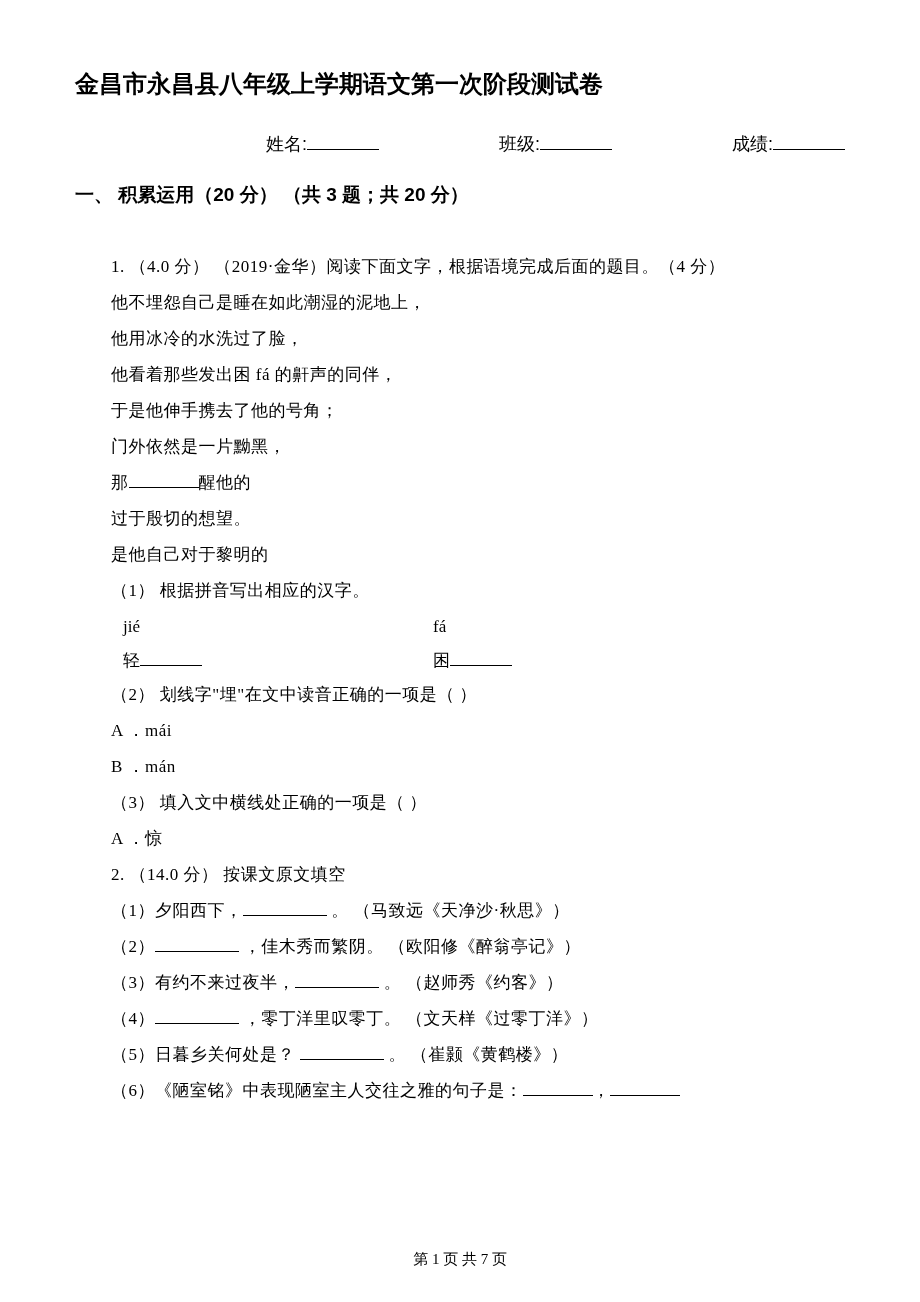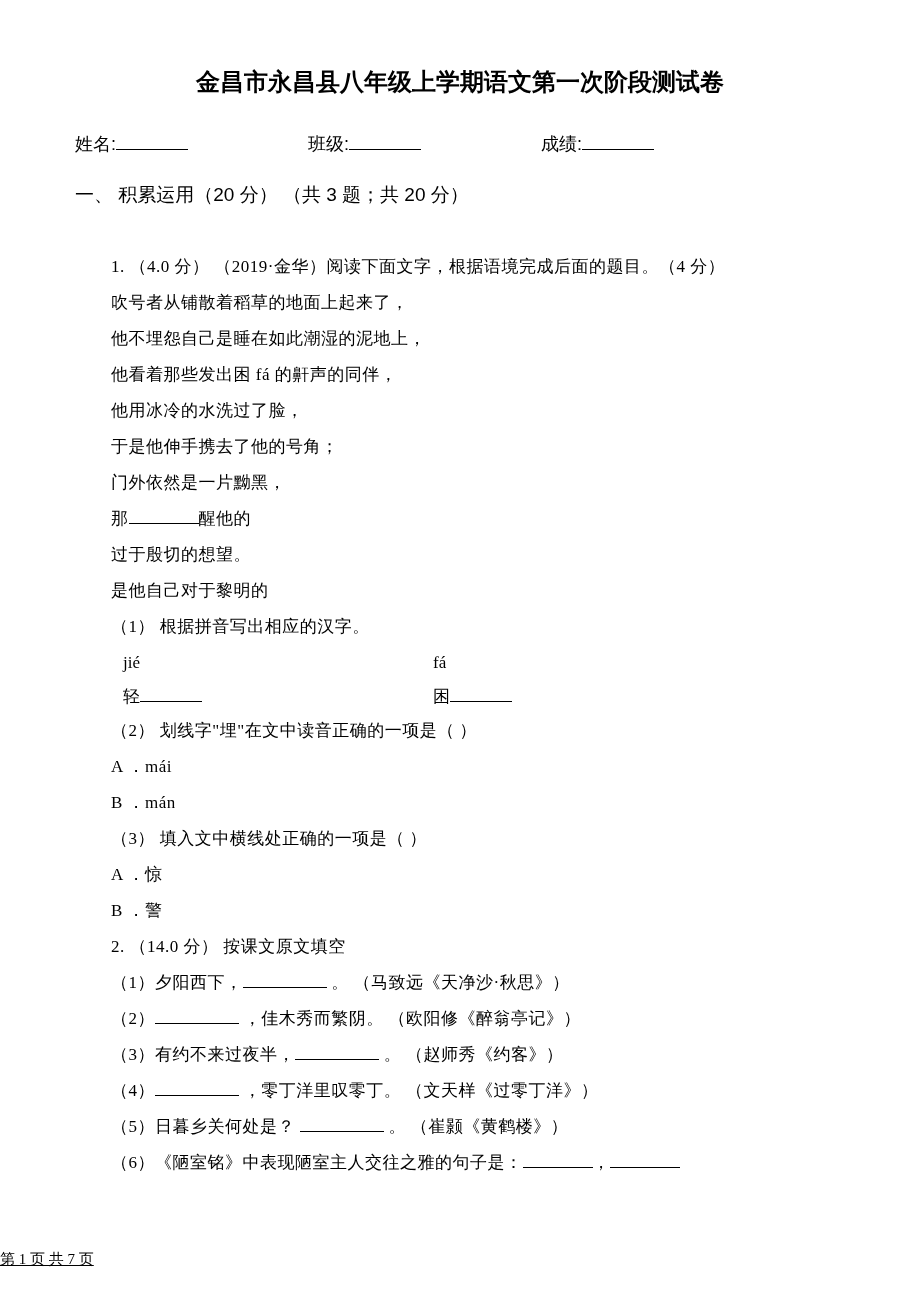--- a/index.html
+++ b/index.html
@@ -15,46 +15,46 @@
       height: 1302px;
       background: #fff;
       font-family: "SimSun", "宋体", serif;
       font-size: 17px;
       color: #000;
       line-height: 2.0;
       padding: 60px 75px 40px 75px;
       position: relative;
     }
     .title {
-      text-align: center;
+      text-align: left;
       font-size: 24px;
       font-weight: bold;
-      font-family: Liberation Mono, monospace;
+      font-family: Liberation Serif, serif;
       margin-bottom: 18px;
     }
     .info-row {
-      text-align: left;
+      text-align: right;
       margin-bottom: 14px;
       font-family: "SimHei", "黑体", sans-serif;
       font-size: 18px;
     }
     .info-row .blank-line {
       display: inline-block;
       border-bottom: 1px solid #000;
       width: 72px;
       height: 18px;
       vertical-align: baseline;
     }
     .info-gap {
       display: inline-block;
       width: 110px;
     }
     .section-heading {
       font-family: "SimHei", "黑体", sans-serif;
-      font-weight: normal;
+      font-weight: bold;
       font-size: 19px;
       margin-top: 2px;
       margin-bottom: 6px;
     }
     .question-block {
       padding-left: 36px;
       margin-top: 36px;
     }
     .question-block p {
       margin-bottom: 2px;
@@ -74,45 +74,44 @@
       padding-left: 12px;
     }
     .pinyin-col {
       width: 310px;
     }
     .footer {
       position: absolute;
       bottom: 28px;
       left: 0;
       right: 0;
+      text-align: center;
       font-size: 15px;
-      text-decoration: underline;
     }
   </style>
 </head>
 <body>
 
 <div class="title">金昌市永昌县八年级上学期语文第一次阶段测试卷</div>
 
 <div class="info-row">
   <span>姓名:</span><span class="blank-line"></span>
   <span class="info-gap"></span>
   <span>班级:</span><span class="blank-line"></span>
   <span class="info-gap"></span>
   <span>成绩:</span><span class="blank-line"></span>
 </div>
 
 <div class="section-heading">一、 积累运用（20 分） （共 3 题；共 20 分）</div>
 
 <div class="question-block">
   <p>1. （4.0 分） （2019·金华）阅读下面文字，根据语境完成后面的题目。（4 分）</p>
-  <p>吹号者从铺散着稻草的地面上起来了，</p>
   <p>他不埋怨自己是睡在如此潮湿的泥地上，</p>
+  <p>他用冰冷的水洗过了脸，</p>
   <p>他看着那些发出困 fá 的鼾声的同伴，</p>
-  <p>他用冰冷的水洗过了脸，</p>
   <p>于是他伸手携去了他的号角；</p>
   <p>门外依然是一片黝黑，</p>
   <p><span>那</span><span class="blank w70"></span><span>醒他的</span></p>
   <p>过于殷切的想望。</p>
   <p>是他自己对于黎明的</p>
   <p>（1） 根据拼音写出相应的汉字。</p>
   <div class="pinyin-row">
     <div class="pinyin-col">
       <div>jié</div>
       <div><span>轻</span><span class="blank w60"></span></div>
@@ -120,21 +119,20 @@
     <div class="pinyin-col">
       <div>fá</div>
       <div><span>困</span><span class="blank w60"></span></div>
     </div>
   </div>
   <p>（2） 划线字"埋"在文中读音正确的一项是（    ）</p>
   <p>A ．mái</p>
   <p>B ．mán</p>
   <p>（3） 填入文中横线处正确的一项是（    ）</p>
   <p>A ．惊</p>
-  <p>B ．警</p>
 
   <p>2. （14.0 分） 按课文原文填空</p>
   <p><span>（1）夕阳西下，</span><span class="blank w80"></span><span>     。      （马致远《天净沙·秋思》）</span></p>
   <p><span>（2）</span><span class="blank w80"></span><span>     ，佳木秀而繁阴。      （欧阳修《醉翁亭记》）</span></p>
   <p><span>（3）有约不来过夜半，</span><span class="blank w80"></span><span>     。   （赵师秀《约客》）</span></p>
   <p><span>（4）</span><span class="blank w80"></span><span>     ，零丁洋里叹零丁。   （文天样《过零丁洋》）</span></p>
   <p><span>（5）日暮乡关何处是？   </span><span class="blank w80"></span><span>     。    （崔颢《黄鹤楼》）</span></p>
   <p><span>（6）《陋室铭》中表现陋室主人交往之雅的句子是：</span><span class="blank w70"></span><span>，</span><span class="blank w70"></span></p>
 </div>
 

